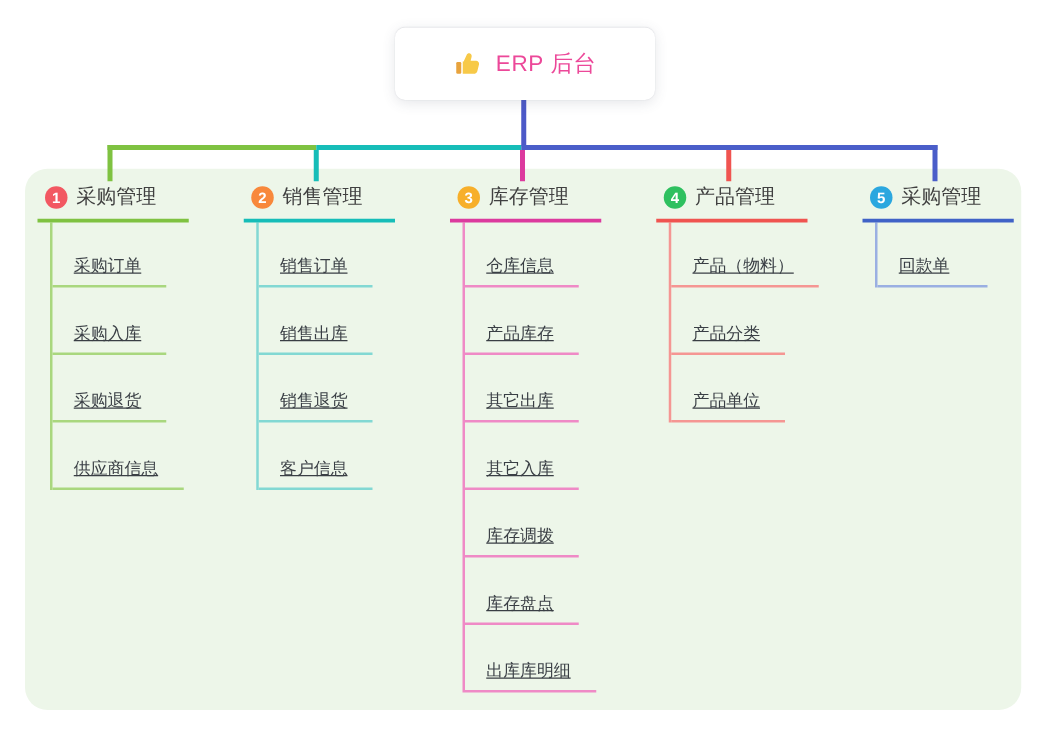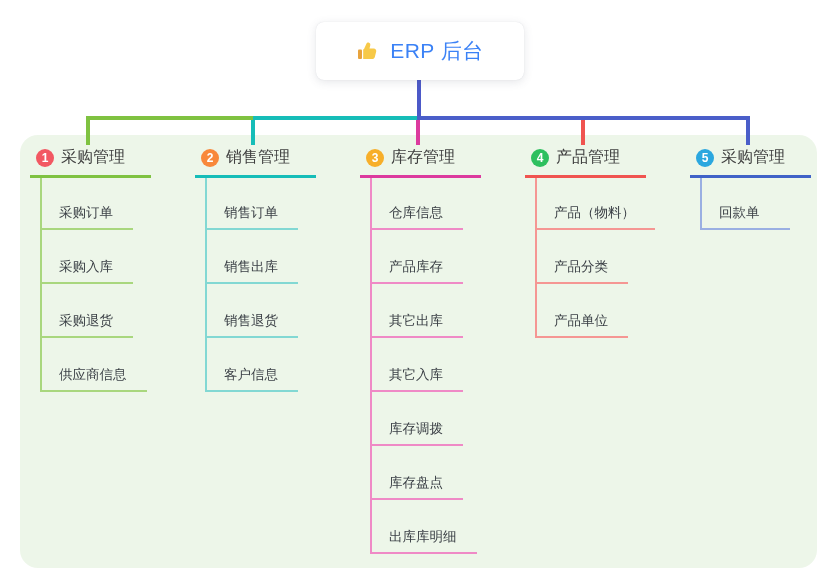--- a/index.html
+++ b/index.html
@@ -8,21 +8,21 @@
   .canvas { position:relative; width:839px; height:588px; background:#fff; overflow:hidden; }
 
   .panel { position:absolute; left:20px; top:135px; width:797px; height:433px;
            background:#EDF6E9; border-radius:18px; }
 
   
   .root-node { position:absolute; left:316px; top:22px; width:208px; height:58px;
                background:#fff; border-radius:8px;
                box-shadow:0 2px 10px rgba(70,80,100,0.14), 0 0 1px rgba(70,80,100,0.18);
                display:flex; align-items:center; justify-content:center; gap:10px;
-               font-size:21px; color:#3b82f6; letter-spacing:0.5px; }
+               font-size:18px; color:#ec4899; letter-spacing:0.5px; }
   .root-node svg { display:block; }
 
   
   .line { position:absolute; }
   .trunk      { left:417px; top:80px;  width:4px; height:37px; }
   .seg        { top:116px; height:4px; }
   .seg-green  { left:86px;  width:167px; }
   .seg-teal   { left:253px; width:164px; }
   .seg-blue   { left:417px; width:333px; }
   .drop       { width:4px; }
@@ -43,21 +43,21 @@
                    border-bottom:3px solid var(--strong); cursor:pointer; }
   .badge { width:18px; height:18px; border-radius:50%; background:var(--badge);
            color:#fff; font-size:12px; font-weight:bold; line-height:18px;
            display:inline-flex; align-items:center; justify-content:center; flex:0 0 18px; }
   .branch-label { font-size:16px; color:#404040; white-space:nowrap; }
 
   .children { margin-left:10px; border-left:2px solid var(--light); width:max-content; }
   .child { display:flex; align-items:flex-end; height:54px; width:max-content;
            min-width:88px; padding:0 20px 6px 17px;
            border-bottom:2px solid var(--light);
-           font-size:13.5px; color:#3A3F45; white-space:nowrap; cursor:pointer; }
+           font-size:13.5px; color:#3A3F45; white-space:nowrap; cursor:pointer;text-decoration:underline; }
   .child:first-child { height:52px; }
 </style>
 </head>
 <body>
 
 <div class="canvas">
 
   <div class="panel"></div>
 
   <div class="line trunk" style="background: rgb(76, 89, 200);"></div>

